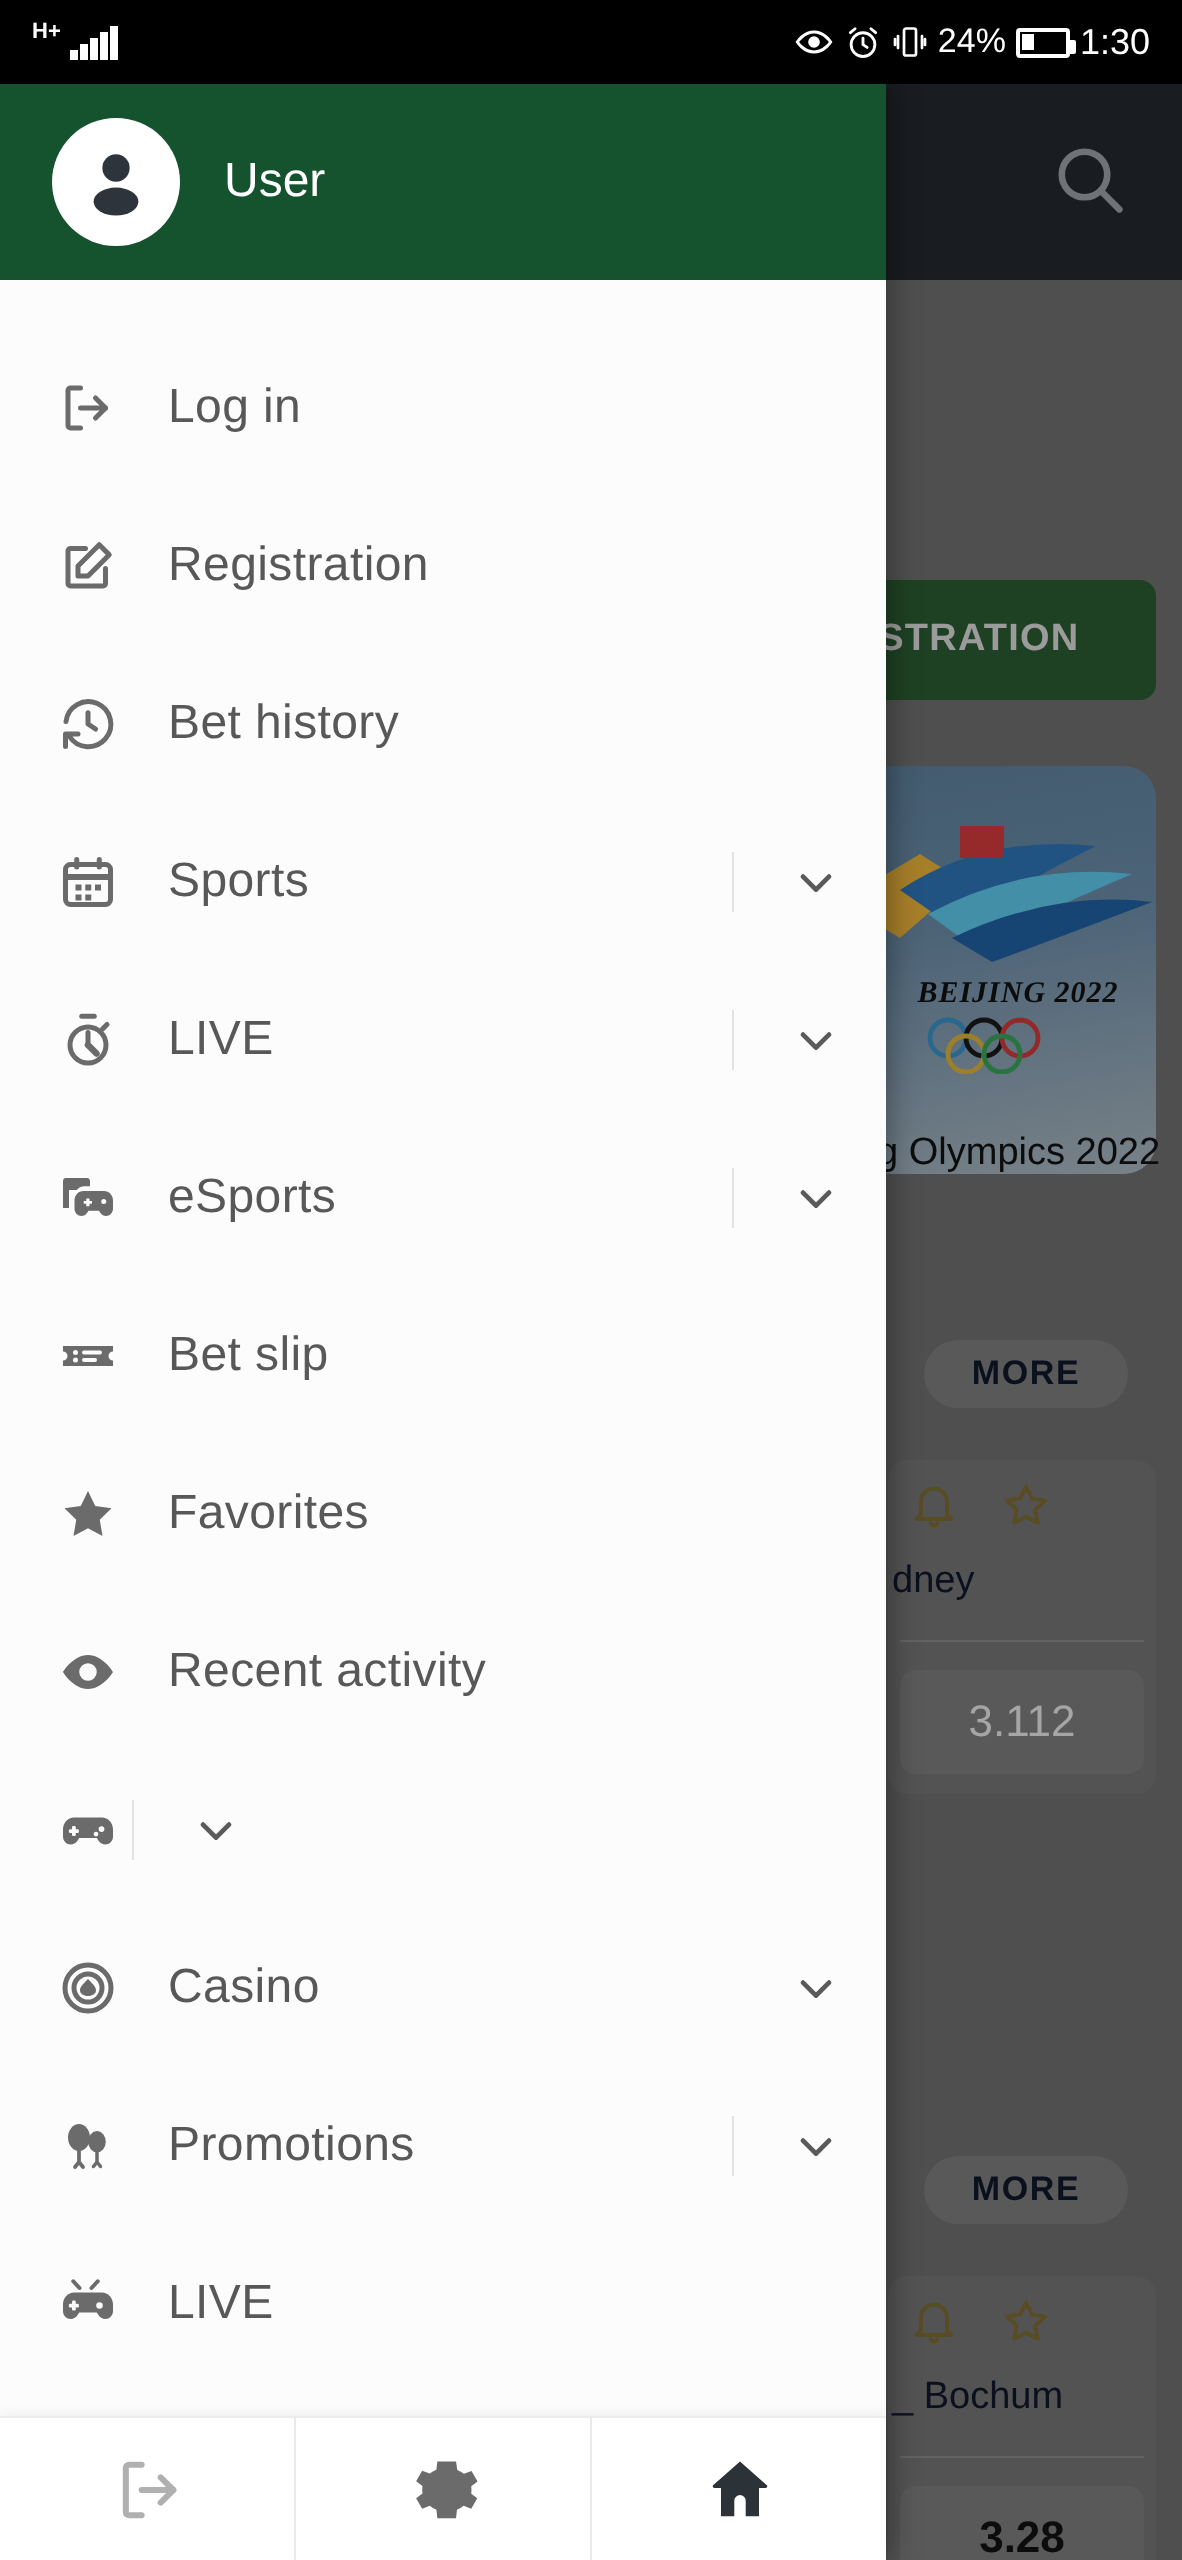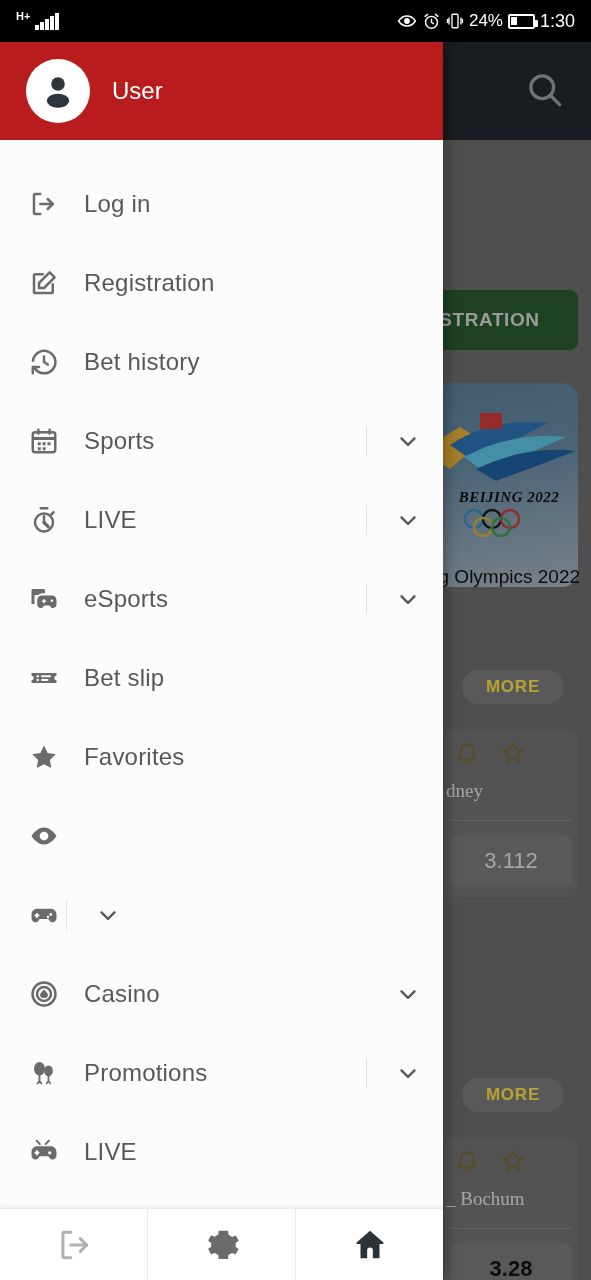--- a/index.html
+++ b/index.html
@@ -48,29 +48,29 @@
     position: absolute; top: 422px; left: 400px; width: 208px;
     text-align: center; color: #111; font-size: 19px; line-height: 30px;
   }
   .promo-label-2 {
     position: absolute; top: 422px; left: 568px; width: 208px;
     text-align: center; color: #111; font-size: 19px; line-height: 30px;
   }
   .more-pill {
     position: absolute; left: 462px; width: 102px; height: 34px;
     background: rgba(255,255,255,.10); border-radius: 17px;
-    color: #fde047; font-size: 17px; font-weight: bold; letter-spacing: .8px;
+    color: #0f172a; font-size: 17px; font-weight: bold; letter-spacing: .8px;
     display: flex; align-items: center; justify-content: center;
   }
   .evt-card {
     position: absolute; left: 444px; width: 134px;
     background: rgba(255,255,255,.045); border-radius: 10px;
   }
   .evt-icons { display: flex; gap: 20px; padding: 10px 0 0 10px; }
-  .evt-team { color: #e5e5e5; font-size: 19px; padding: 14px 0 0 2px; white-space: nowrap; font-family: Liberation Serif, serif; }
+  .evt-team { color: #0f172a; font-size: 19px; padding: 14px 0 0 2px; white-space: nowrap; }
   .evt-sep { height: 1px; background: rgba(255,255,255,.16); margin: 18px 6px 0 6px; }
   .odds-box {
     margin: 14px 6px 10px 6px; height: 52px; border-radius: 8px;
     background: rgba(255,255,255,.06);
     display: flex; align-items: center; justify-content: center;
     color: #e5e5e5; font-size: 22px;
   }
   .odds-box.dark { color: #111; font-weight: bold; }
   .bell, .star { width: 26px; height: 26px; }
 
@@ -101,21 +101,21 @@
   .batt-fill { height: 100%; width: 30%; background: #fff; }
   .clock { font-size: 18px; }
 
   
   .drawer {
     position: absolute; top: 42px; left: 0; width: 443px; bottom: 0;
     background: #fbfbfb; display: flex; flex-direction: column;
     box-shadow: 2px 0 14px rgba(0,0,0,.35);
   }
   .drawer-header {
-    height: 98px; background: #b91c1c; flex: 0 0 98px;
+    height: 98px; background: #14532d; flex: 0 0 98px;
     display: flex; align-items: center; padding-left: 26px; gap: 22px;
   }
   .avatar {
     width: 64px; height: 64px; border-radius: 50%; background: #fff;
     display: flex; align-items: center; justify-content: center; flex: 0 0 64px;
   }
   .username { color: #fff; font-size: 24px; }
 
   .menu { flex: 1 1 auto; overflow: hidden; padding-top: 24px; background: #fcfcfc; }
   .menu-item {
@@ -395,20 +395,21 @@
         <span class="mi-label">Favorites</span>
       </div>
 
       <div class="menu-item">
         <span class="mi-icon">
           <svg width="30" height="30" viewBox="0 0 24 24" fill="#6b6b6b">
             <path d="M12 5.2C6 5.2 2 12 2 12s4 6.8 10 6.8S22 12 22 12s-4-6.8-10-6.8Zm0 10.3A3.5 3.5 0 1 1 12 8.5a3.5 3.5 0 0 1 0 7Z"></path>
             <circle cx="12" cy="12" r="2.1" fill="#fbfbfb"></circle>
           </svg>
         </span>
+        <span class="mi-label">Recent activity</span>
       </div>
 
       <div class="menu-item">
         <span class="mi-icon">
           <svg width="30" height="30" viewBox="0 0 24 24" fill="#6b6b6b">
             <path d="M6.4 7h11.2c2.4 0 4.4 2.1 4.4 4.7v2.9c0 1.8-1.4 3.2-3.1 3.2-1 0-2-.5-2.6-1.4l-.8-1.2H8.5l-.8 1.2c-.6.9-1.6 1.4-2.6 1.4C3.4 17.8 2 16.4 2 14.6v-2.9C2 9.1 4 7 6.4 7Z"></path>
             <g fill="#fbfbfb">
               <rect x="5.6" y="10.4" width="1.5" height="4" rx=".5"></rect>
               <rect x="4.35" y="11.65" width="4" height="1.5" rx=".5"></rect>
               <circle cx="17.4" cy="11.6" r="1.15"></circle>

